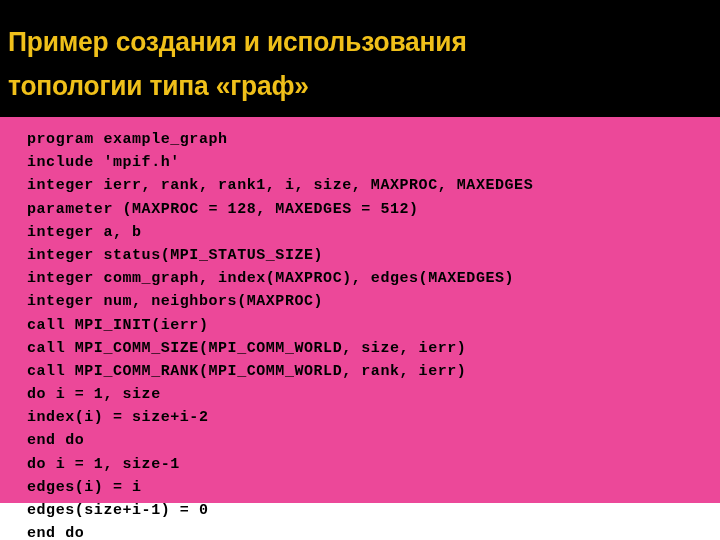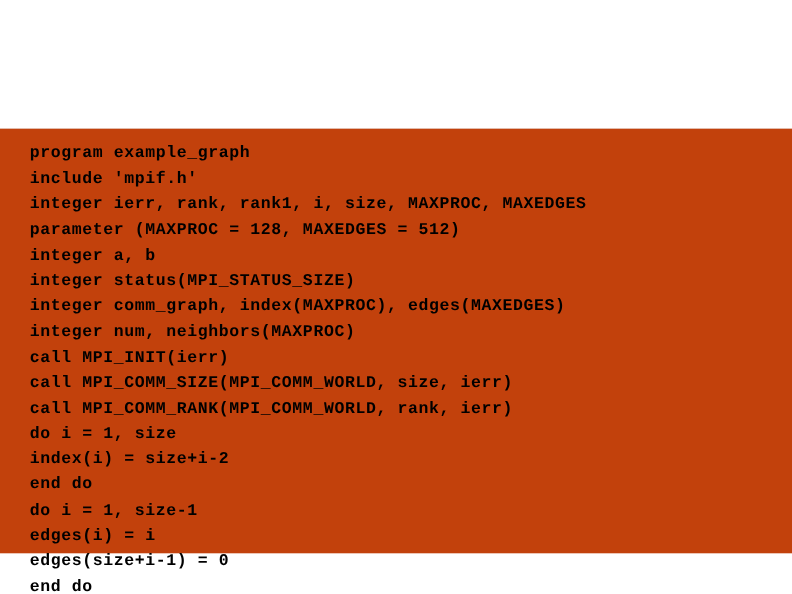--- a/index.html
+++ b/index.html
@@ -55,21 +55,21 @@
     background: linear-gradient(to bottom, #cfcfcf 0%, #eaeaea 55%, #ffffff 100%);
   }
 
   
   #code-area {
     position: absolute;
     left: 0;
     top: 117px;
     width: 720px;
     height: 386px;
-    background: #c2410c;
+    background: #ec4899;
   }
   #code-block {
     position: absolute;
     left: 27px;
     top: 11px;
     margin: 0;
     padding: 0;
     color: #000000;
     font-family: "Liberation Mono", "DejaVu Sans Mono", monospace;
     font-weight: bold;
@@ -82,20 +82,24 @@
     display: block;
     height: 23.2px;
     white-space: pre;
   }
 </style>
 </head>
 <body>
 
 <div id="slide">
 
+  <div id="title-band">
+    <div id="title-line-1" class="title-line">Пример создания и использования</div>
+    <div id="title-line-2" class="title-line">топологии типа «граф»</div>
+  </div>
 
   <div id="band-shadow"></div>
 
   <div id="code-area">
     <pre id="code-block"><span class="code-line">program example_graph</span><span class="code-line">include 'mpif.h'</span><span class="code-line">integer ierr, rank, rank1, i, size, MAXPROC, MAXEDGES</span><span class="code-line">parameter (MAXPROC = 128, MAXEDGES = 512)</span><span class="code-line">integer a, b</span><span class="code-line">integer status(MPI_STATUS_SIZE)</span><span class="code-line">integer comm_graph, index(MAXPROC), edges(MAXEDGES)</span><span class="code-line">integer num, neighbors(MAXPROC)</span><span class="code-line">call MPI_INIT(ierr)</span><span class="code-line">call MPI_COMM_SIZE(MPI_COMM_WORLD, size, ierr)</span><span class="code-line">call MPI_COMM_RANK(MPI_COMM_WORLD, rank, ierr)</span><span class="code-line">do i = 1, size</span><span class="code-line">index(i) = size+i-2</span><span class="code-line">end do</span><span class="code-line">do i = 1, size-1</span><span class="code-line">edges(i) = i</span><span class="code-line">edges(size+i-1) = 0</span><span class="code-line">end do</span></pre>
   </div>
 
 </div>
 
 </body></html>

